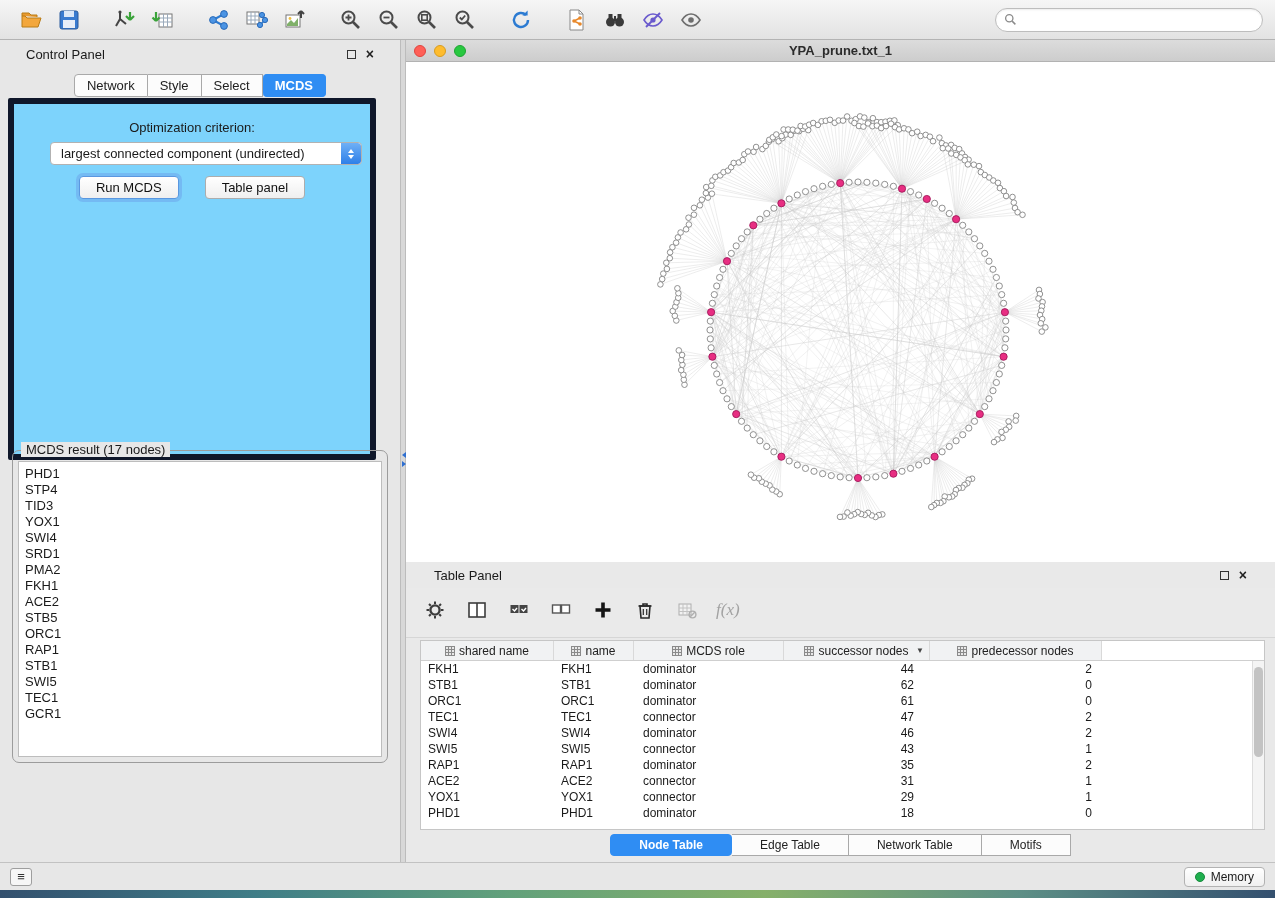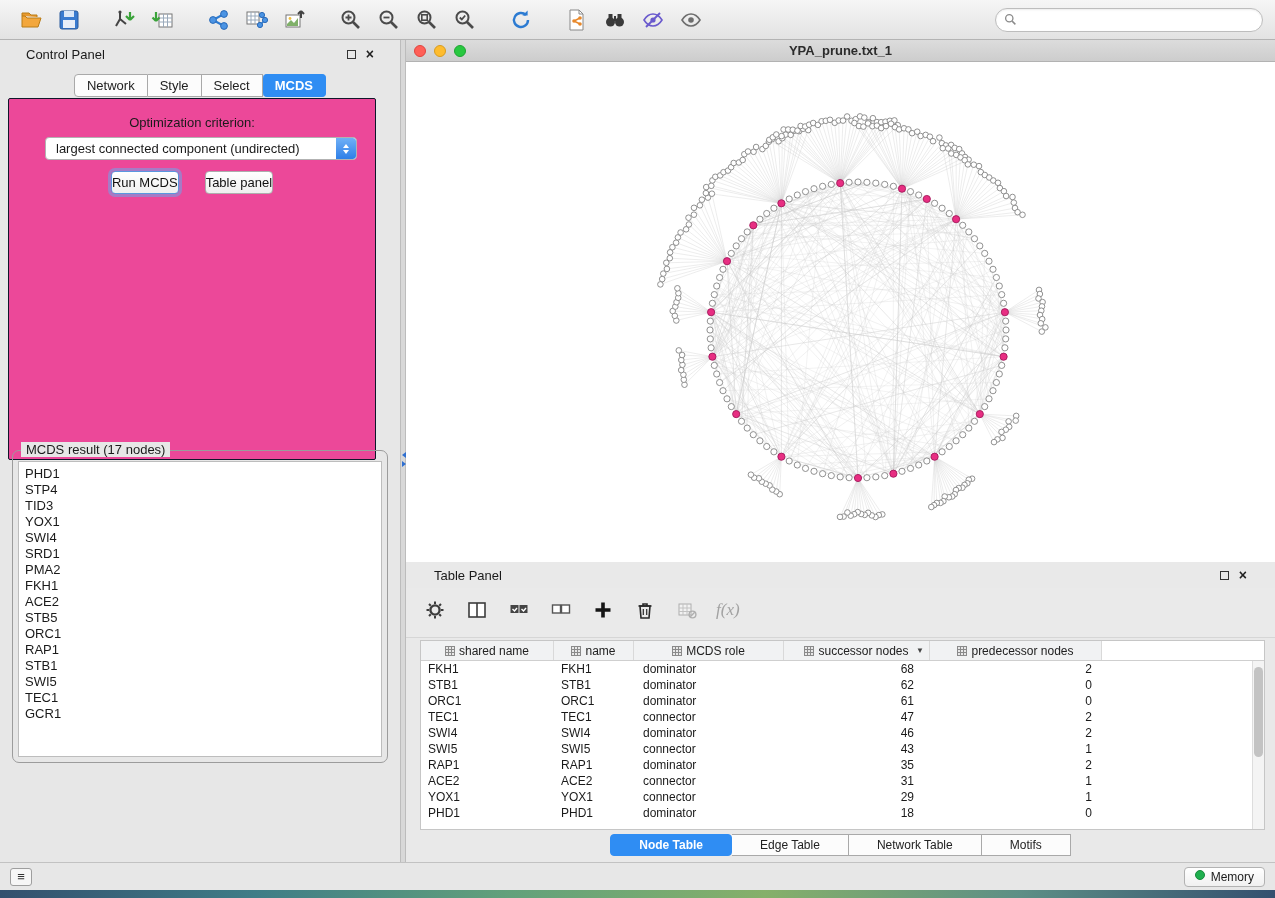--- a/index.html
+++ b/index.html
@@ -18,29 +18,29 @@
   
   .control-panel{position:absolute;left:0;top:40px;width:400px;height:822px;background:#e7e7e7}
   .panel-header{position:absolute;left:0;top:0;right:0;height:28px;display:flex;align-items:center;padding:0 26px;font-size:13px}
   .win-btns{margin-left:auto;display:flex;align-items:center;gap:10px}
   .float-box{width:9px;height:9px;border:1.5px solid #333}
   .close-x{font-size:14px;font-weight:bold;color:#222;line-height:1}
   .cp-tabs{position:absolute;top:34px;left:0;right:0;display:flex;justify-content:center}
   .tab{font-size:13px;padding:3px 12px;background:#fcfcfc;border:1px solid #a9a9a9;border-left:none;color:#222}
   .tab:first-child{border-left:1px solid #a9a9a9;border-radius:4px 0 0 4px}
   .tab.active{background:#2f8df3;border-color:#2f8df3;color:#fff;border-radius:4px;font-weight:bold}
-  .cp-inner{position:absolute;top:58px;left:8px;right:24px;height:362px;background:#ec4899;border:1px solid #0f172a;border-radius:2px}
+  .cp-inner{position:absolute;top:58px;left:8px;right:24px;height:362px;background:#7dd3fc;border:6px solid #0f172a;border-radius:2px}
   .opt-label{position:absolute;top:16px;left:0;right:0;text-align:center;font-size:13px}
   .dropdown{position:absolute;top:38px;left:36px;width:312px;height:23px;background:#fff;border:1px solid #b2b2b2;border-radius:4px;display:flex;align-items:center;font-size:13px;overflow:hidden}
   .dropdown .dd-text{padding-left:10px;flex:1;white-space:nowrap}
   .dd-stepper{width:20px;height:100%;background:linear-gradient(#6fb0f6,#2e7fe8);border-radius:0 3px 3px 0;display:flex;flex-direction:column;align-items:center;justify-content:center;gap:2px}
   .tri-up{width:0;height:0;border-left:3.5px solid transparent;border-right:3.5px solid transparent;border-bottom:4.5px solid #fff}
   .tri-down{width:0;height:0;border-left:3.5px solid transparent;border-right:3.5px solid transparent;border-top:4.5px solid #fff}
   .btn-row{position:absolute;top:72px;left:0;right:0;display:flex;justify-content:center;gap:26px}
-  .btn{font-size:13px;font-family:"Liberation Sans",sans-serif;padding:3px 0;background:linear-gradient(#ffffff,#efefef);border:1px solid #adadad;border-radius:4px;color:#111}
+  .btn{font-size:13px;font-family:"Liberation Sans",sans-serif;padding:3px 16px;background:linear-gradient(#ffffff,#efefef);border:1px solid #adadad;border-radius:4px;color:#111}
   .btn.focused{border-color:#5a97e0;box-shadow:0 0 0 3px rgba(110,165,235,.55)}
   .fieldset{position:absolute;left:12px;right:12px;top:410px;height:313px;border:1px solid #9c9c9c;border-radius:7px}
   .legend{position:absolute;top:-9px;left:8px;background:#e7e7e7;padding:0 5px;font-size:13px}
   .listbox{position:absolute;left:5px;right:5px;top:10px;bottom:5px;background:#fff;border:1px solid #bdbdbd;overflow:hidden;padding:4px 0 0 6px}
   .mcds-item{font-size:13px;line-height:16px}
 
   
   .v-splitter{position:absolute;left:400px;top:40px;width:6px;height:822px;background:#d8d8d8;border-left:1px solid #bcbcbc;border-right:1px solid #bcbcbc}
   .split-arrows{position:absolute;top:412px;left:0;width:6px;display:flex;flex-direction:column;align-items:center;gap:3px}
   .arr-l{width:0;height:0;border-top:3px solid transparent;border-bottom:3px solid transparent;border-right:4px solid #2f6fd0}
@@ -79,21 +79,21 @@
   .tcell.c-succ{text-align:right;padding-right:16px}
   .tcell.c-pred{text-align:right;padding-right:10px}
   .vscroll{position:absolute;right:0;top:20px;bottom:0;width:12px;background:#f4f4f4;border-left:1px solid #ddd}
   .vthumb{position:absolute;left:1px;right:1px;top:6px;height:90px;background:#c3c3c3;border-radius:5px}
   .tp-tabs{position:absolute;top:272px;left:0;right:0;display:flex;justify-content:center}
   .tp-tabs .tab{font-size:12px;padding:3px 28px}
 
   
   .statusbar{position:absolute;left:0;top:862px;width:1275px;height:28px;background:#e7e7e7;border-top:1px solid #c2c2c2;display:flex;align-items:center;padding:0 10px}
   .menu-toggle{width:22px;height:18px;border:1px solid #9e9e9e;border-radius:3px;background:#f6f6f6;display:flex;align-items:center;justify-content:center;font-size:13px;color:#333;line-height:1}
-  .memory-btn{margin-left:auto;display:flex;align-items:flex-start;gap:6px;border:1px solid #b2b2b2;border-radius:4px;background:linear-gradient(#fff,#f0f0f0);padding:2px 10px;font-size:12px}
+  .memory-btn{margin-left:auto;display:flex;align-items:center;gap:6px;border:1px solid #b2b2b2;border-radius:4px;background:linear-gradient(#fff,#f0f0f0);padding:2px 10px;font-size:12px}
   .mem-dot{width:10px;height:10px;border-radius:50%;background:#1faf4e;border:1px solid #178a3c}
 
   .desktop-strip{position:absolute;left:0;top:890px;width:1275px;height:8px;background:linear-gradient(90deg,#33506e,#3f7d87,#62a17b,#86b06a,#5d8f86,#34506f)}
 </style>
 </head>
 <body>
 
 <div class="toolbar">
   <div class="tb-btn">
     <svg viewBox="0 0 24 24">
@@ -1258,21 +1258,21 @@
             </svg>
           <span>predecessor nodes</span>
         </div>
         <div class="hfill"></div>
       </div>
       <div class="tbody">
           <div class="trow">
             <div class="tcell c-shared">FKH1</div>
             <div class="tcell c-name">FKH1</div>
             <div class="tcell c-role">dominator</div>
-            <div class="tcell c-succ">68</div>
+            <div class="tcell c-succ">44</div>
             <div class="tcell c-pred">2</div>
           </div>
           <div class="trow">
             <div class="tcell c-shared">STB1</div>
             <div class="tcell c-name">STB1</div>
             <div class="tcell c-role">dominator</div>
             <div class="tcell c-succ">62</div>
             <div class="tcell c-pred">0</div>
           </div>
           <div class="trow">

